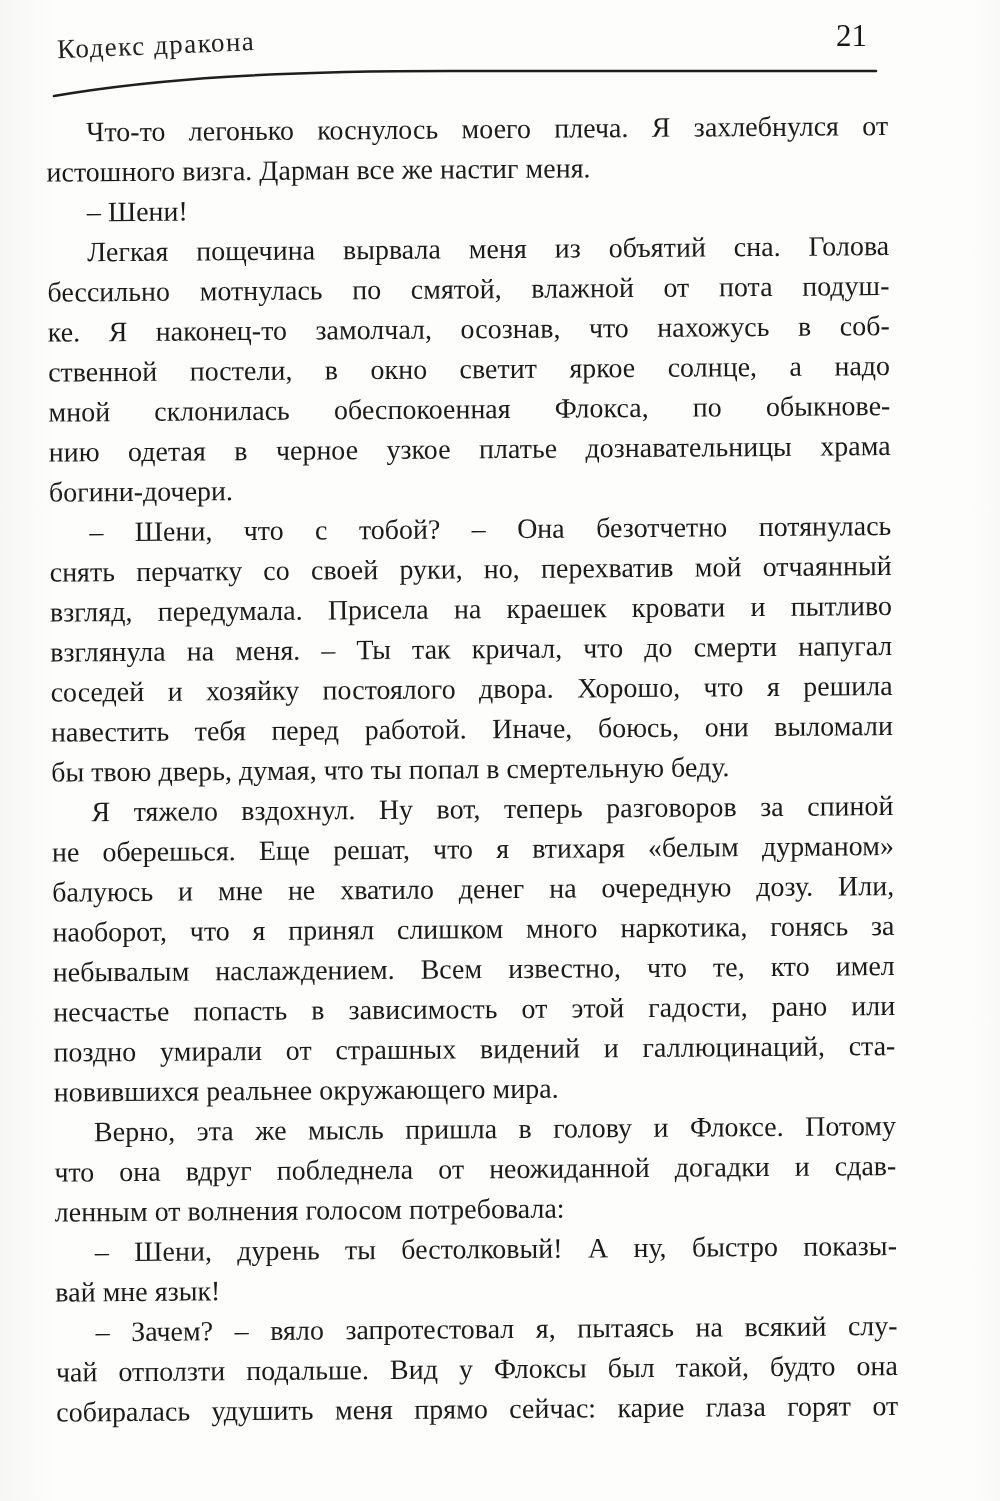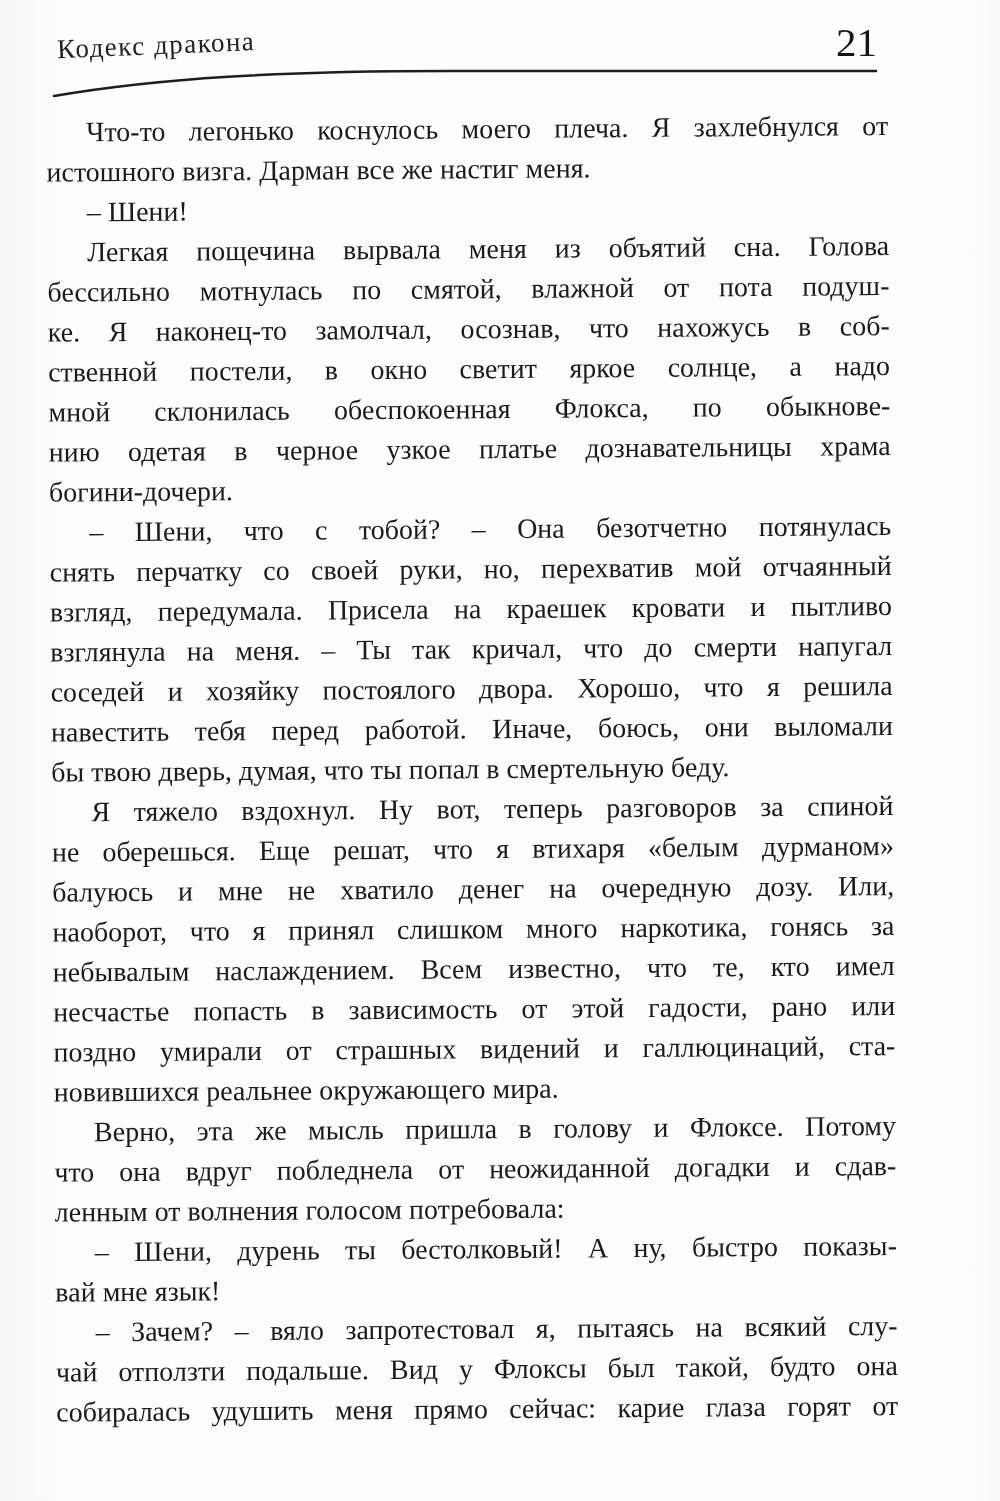--- a/index.html
+++ b/index.html
@@ -28,21 +28,21 @@
     letter-spacing: 1.5px;
     transform: rotate(-2.4deg);
     transform-origin: 100% 50%;
     white-space: nowrap;
     color: #222;
   }
   .page-number {
     position: absolute;
     left: 836px;
     top: 18px;
-    font-size: 41px;
+    font-size: 31px;
     color: #161616;
   }
   .head-rule {
     position: absolute;
     left: 50px;
     top: 58px;
     width: 835px;
     height: 42px;
   }
   .text-block {

